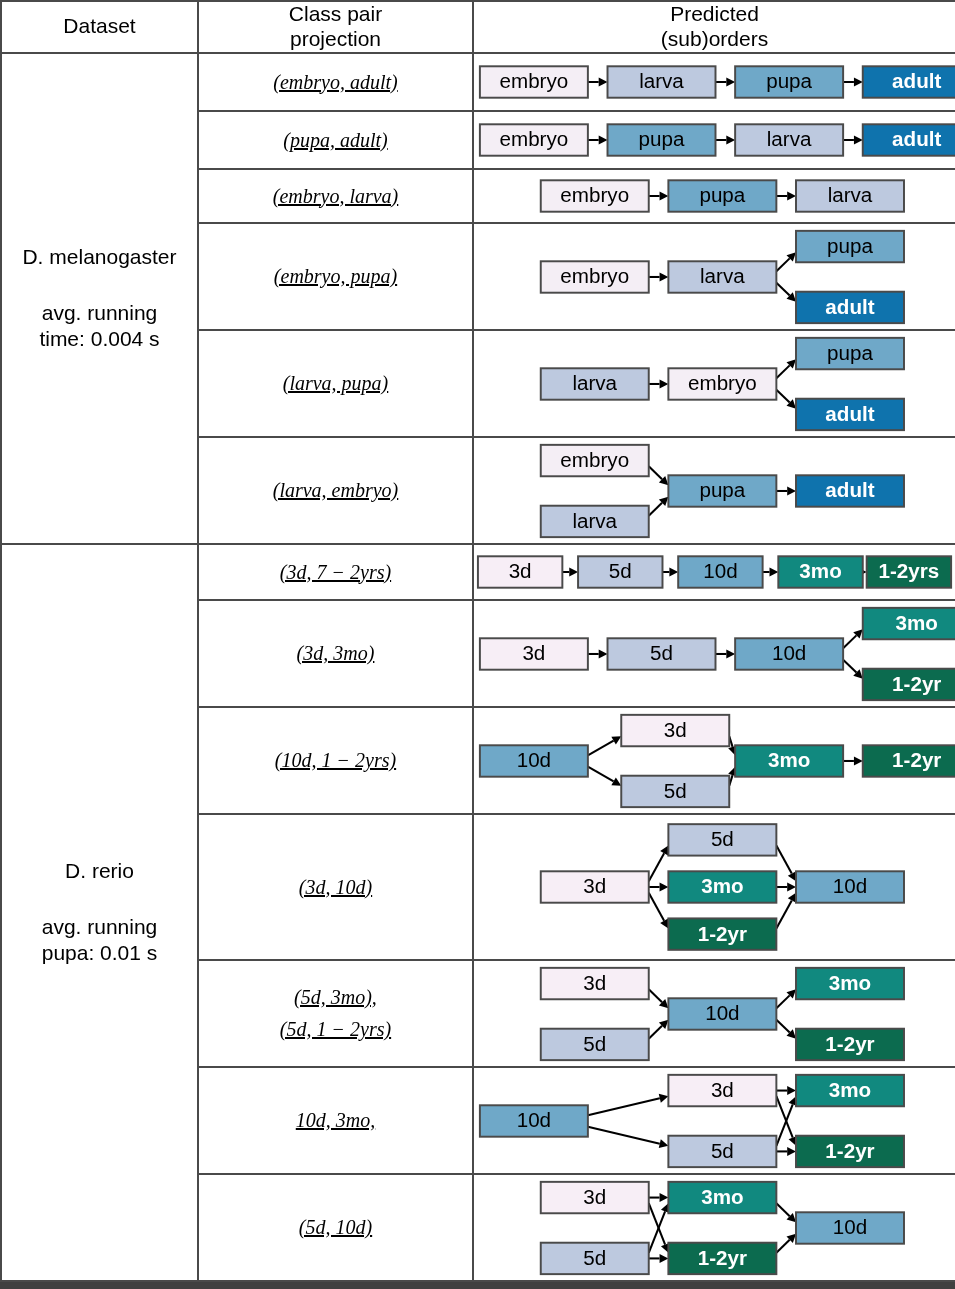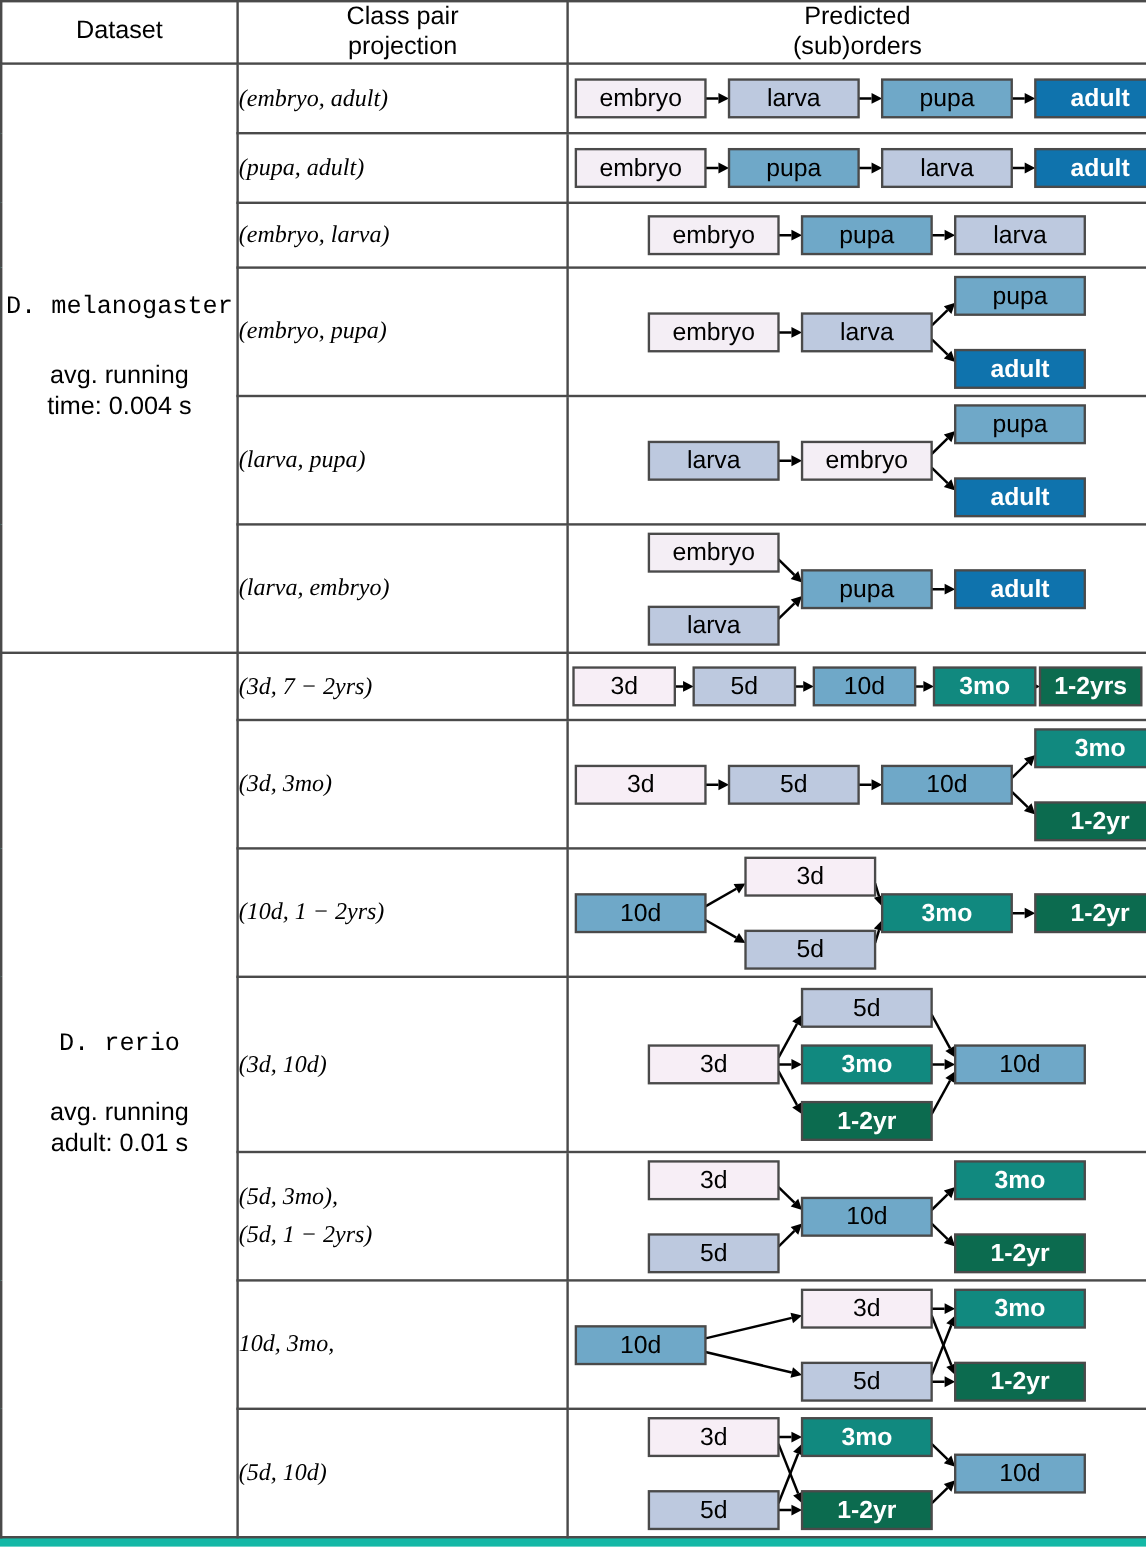--- a/index.html
+++ b/index.html
@@ -4,21 +4,21 @@
 <style>
   * { box-sizing: border-box; }
   html, body {
     margin: 0; padding: 0;
     background: #ffffff;
     font-family: "Liberation Sans", sans-serif;
   }
   #page {
     width: 955px; height: 1289px;
     position: relative;
-    background: #14b8a6;
+    background: #404040;
     overflow: hidden;
   }
   table.matrix {
     width: 955px;
     border-collapse: collapse;
     table-layout: fixed;
   }
   table.matrix td, table.matrix th {
     border: 2px solid #4a4a4a;
     padding: 0;
@@ -37,32 +37,34 @@
     padding: 10px 4px;
     line-height: 1.18;
   }
   td.dataset-cell {
     text-align: center;
     font-size: 21px;
     color: #000;
     line-height: 1.25;
     padding: 6px;
   }
-  .ds-name { display: block; font-family: Liberation Mono, monospace; }
+  .ds-name { display: block; }
   .ds-gap  { display: block; height: 30px; }
   .ds-time { display: block; }
 
   td.pair-cell {
+    text-align: center;
     font-family: "Liberation Serif", serif;
     font-style: italic;
     font-size: 20px;
     color: #000;
     padding: 6px 4px;
     line-height: 1.6;
     white-space: nowrap;
+    text-decoration: underline;
   }
   .pair-line { display: block; }
 
   td.pred-cell { padding: 0; }
   .flow {
     position: relative;
     width: 483px;
   }
   .flow svg { display: block; }
 
@@ -297,21 +299,21 @@
                 </g>
               </svg>
             </div>
           </td>
         </tr>
         <tr>
           <td class="dataset-cell" rowspan="7">
             <span class="ds-name">D. rerio</span>
             <span class="ds-gap"></span>
             <span class="ds-time">avg. running</span>
-            <span class="ds-time">adult: 0.01 s</span>
+            <span class="ds-time">pupa: 0.01 s</span>
           </td>
           <td class="pair-cell">
             <span class="pair-line">(3d, 7 − 2yrs)</span>
           </td>
           <td class="pred-cell">
             <div class="flow">
               <svg width="483" height="54" viewBox="0 0 492 54">
                 <line x1="90" y1="27" x2="97" y2="27" class="arrow-line"></line>
                 <polygon points="106,27 97,31.6 97,22.4" fill="#000"></polygon>
                 <line x1="192" y1="27" x2="199" y2="27" class="arrow-line"></line>

